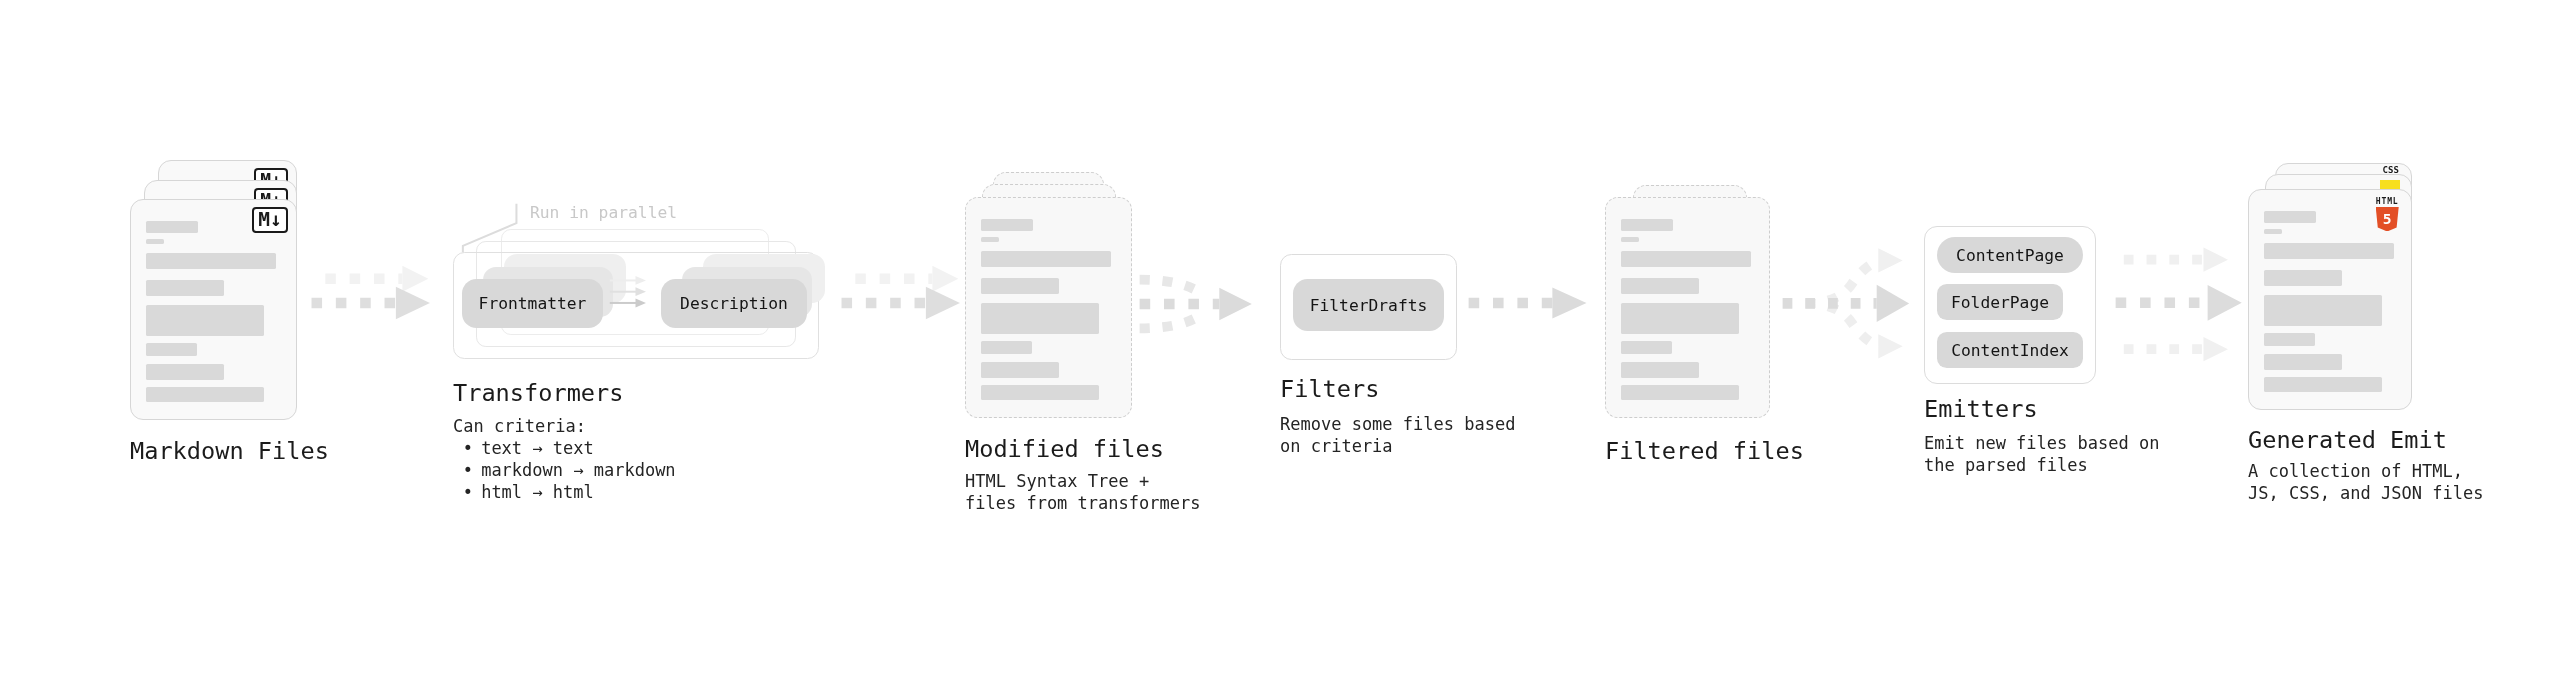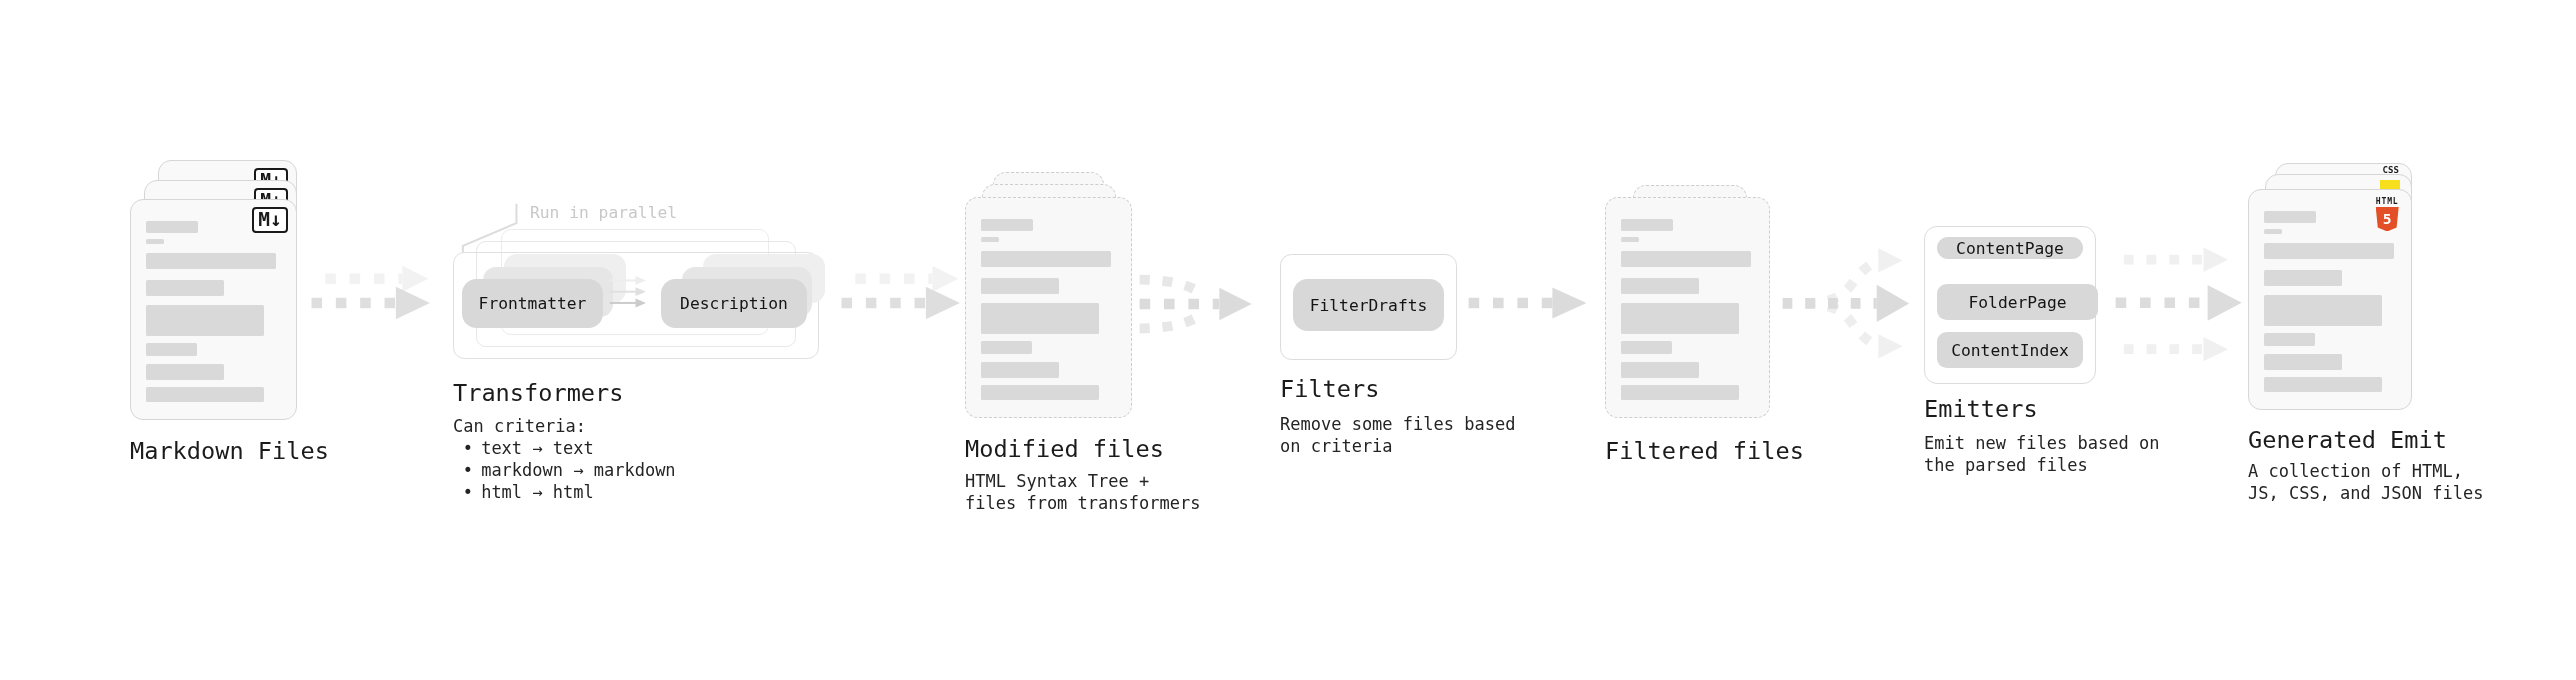--- a/index.html
+++ b/index.html
@@ -186,22 +186,22 @@
   <svg style="left:1781px;top:244px;" width="146" height="122" viewBox="0 0 180 150">
     <path d="M30,73 Q72,73 88,48 Q102,28 120,20" stroke="#eeeeee" stroke-width="12" stroke-dasharray="12 16" fill="none"></path>
     <polygon points="120,5 150,20 120,35" fill="#f0f0f0"></polygon>
     <path d="M30,73 Q72,73 88,98 Q102,118 120,126" stroke="#eeeeee" stroke-width="12" stroke-dasharray="12 16" fill="none"></path>
     <polygon points="120,111 150,126 120,141" fill="#f0f0f0"></polygon>
     <line x1="2" y1="73" x2="118" y2="73" stroke="#dbdbdb" stroke-width="13" stroke-dasharray="12 16"></line>
     <polygon points="118,50 158,73 118,96" fill="#dbdbdb"></polygon>
   </svg>
 
   <div class="panel-box" style="left:1924px;top:226px;width:172px;height:158px;"></div>
-  <div class="chip" style="left:1937px;top:237px;width:146px;height:22px;border-radius:18px;">ContentPage</div>
-  <div class="chip" style="left:1937px;top:284px;width:161px;height:36px;border-radius:9.8px;">FolderPage</div>
+  <div class="chip" style="left:1937px;top:237px;width:146px;height:36px;border-radius:18px;">ContentPage</div>
+  <div class="chip" style="left:1937px;top:284px;width:126px;height:36px;border-radius:9.8px;">FolderPage</div>
   <div class="chip" style="left:1937px;top:332px;width:146px;height:36px;border-radius:9.8px;">ContentIndex</div>
   <div class="stage-title" style="left:1924px;top:395px;">Emitters</div>
   <div class="stage-caption" style="left:1924px;top:432px;">
     <div>Emit new files based on</div>
     <div>the parsed files</div>
   </div>
 
   <svg style="left:2114px;top:245px;" width="140" height="118" viewBox="0 0 172 145">
     <line x1="12" y1="18" x2="110" y2="18" stroke="#f0f0f0" stroke-width="12" stroke-dasharray="12 16"></line>
     <polygon points="110,3 140,18 110,33" fill="#f0f0f0"></polygon>

